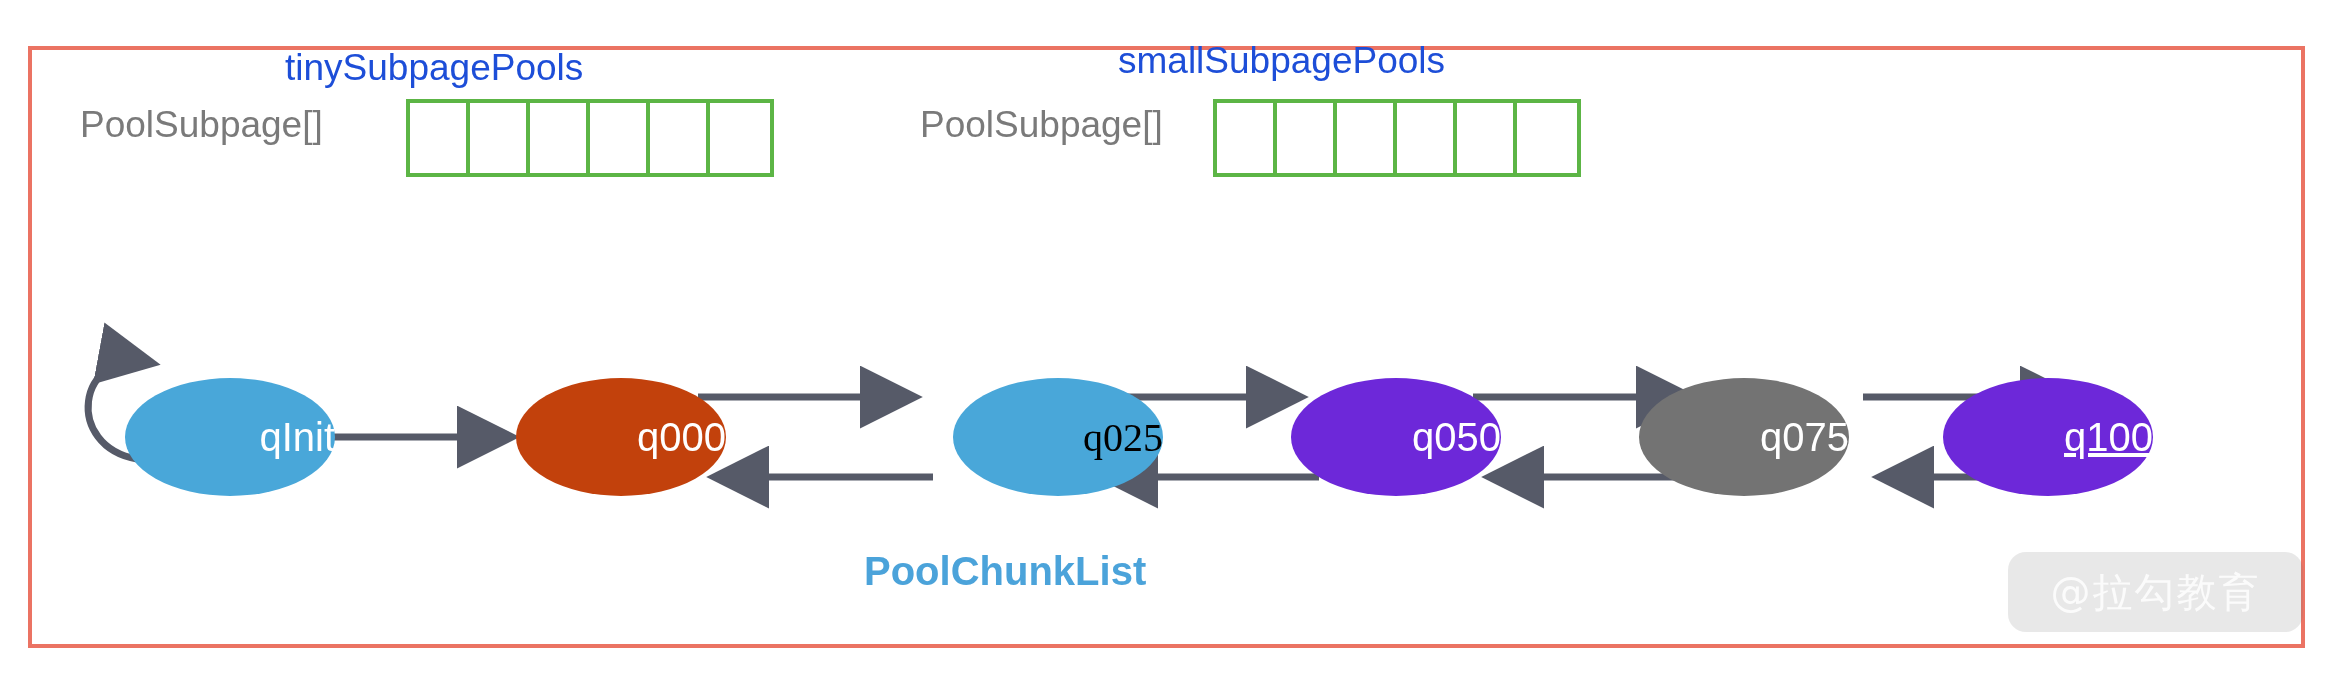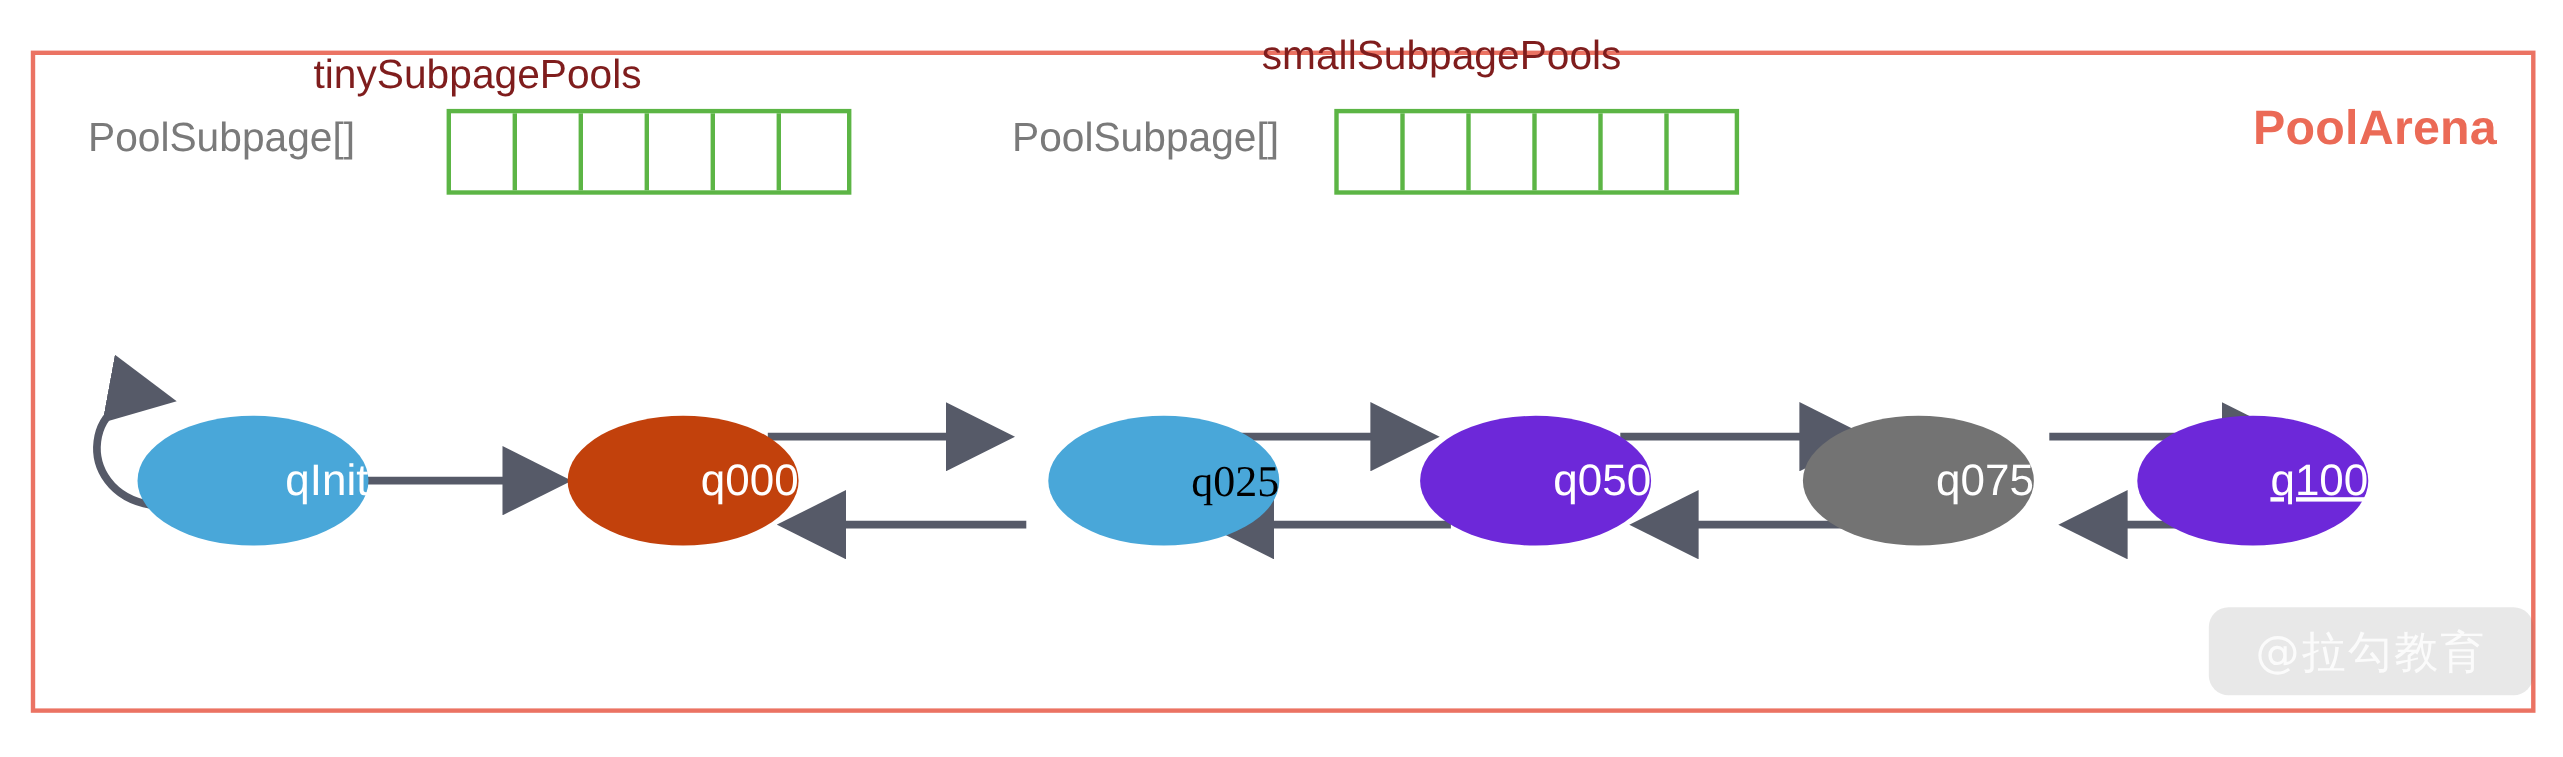--- a/index.html
+++ b/index.html
@@ -17,42 +17,42 @@
   }
   .arena-title{
     position:absolute;right:60px;top:92px;
     color:#eb6a56;font-size:44px;font-weight:700;letter-spacing:.2px;
     white-space:nowrap;
   }
 
   
   .pool-group{position:absolute;}
   .pool-caption{
-    position:absolute;color:#7f1d1d;font-size:37px;white-space:nowrap;
+    position:absolute;color:#1d4ed8;font-size:37px;white-space:nowrap;
     font-weight:400;
   }
   .pool-type{
     position:absolute;color:#7a7a7a;font-size:37px;white-space:nowrap;
     font-weight:400;
   }
   .pool-array{
     position:absolute;display:flex;border:4px solid #5cb545;box-sizing:border-box;
     background:#ffffff;
   }
   .pool-cell{
     width:60px;height:70px;border-right:4px solid #5cb545;box-sizing:border-box;
   }
   .pool-cell:last-child{border-right:none;}
 
   
   #tiny-group .pool-caption{left:285px;top:47px;}
   #tiny-group .pool-type{left:80px;top:104px;}
   #tiny-group .pool-array{left:406px;top:99px;}
   
-  #small-group .pool-caption{left:1118px;top:30px;margin-left:29px;}
+  #small-group .pool-caption{left:1118px;top:40px;}
   #small-group .pool-type{left:920px;top:104px;}
   #small-group .pool-array{left:1213px;top:99px;}
 
   
   #graph{position:absolute;left:0;top:0;width:2330px;height:688px;pointer-events:none;}
   .node{
     position:absolute;width:210px;height:118px;border-radius:50%;
     background:#49a7d9;display:flex;align-items:center;justify-content:flex-end;
     color:#ffffff;font-size:40px;font-weight:400;
   }
@@ -71,21 +71,20 @@
     color:rgba(255,255,255,.82);font-size:40px;letter-spacing:2px;
     font-family:"DejaVu Sans",sans-serif;
   }
 </style>
 </head>
 <body>
 
 <div id="stage">
 
   <div class="arena-frame"></div>
-  <div class="arena-title">PoolArena</div>
 
   <div class="pool-group" id="tiny-group">
     <div class="pool-caption">tinySubpagePools</div>
     <div class="pool-type">PoolSubpage[]</div>
     <div class="pool-array">
       <div class="pool-cell"></div>
       <div class="pool-cell"></div>
       <div class="pool-cell"></div>
       <div class="pool-cell"></div>
       <div class="pool-cell"></div>
@@ -140,18 +139,19 @@
         <span>q050</span>
       </div>
       <div class="node" style="left: 1639px; top: 378px; background: #737373; color: rgb(255, 255, 255);">
         <span>q075</span>
       </div>
       <div class="node" style="left: 1943px; top: 378px; background: #6d28d9; color: rgb(255, 255, 255); text-decoration: underline;">
         <span>q100</span>
       </div>
     </div>
 
+  <div class="chunklist-title">PoolChunkList</div>
 
   <div class="watermark">
     <span>@拉勾教育</span>
   </div>
 
 </div>
 
 </body></html>

